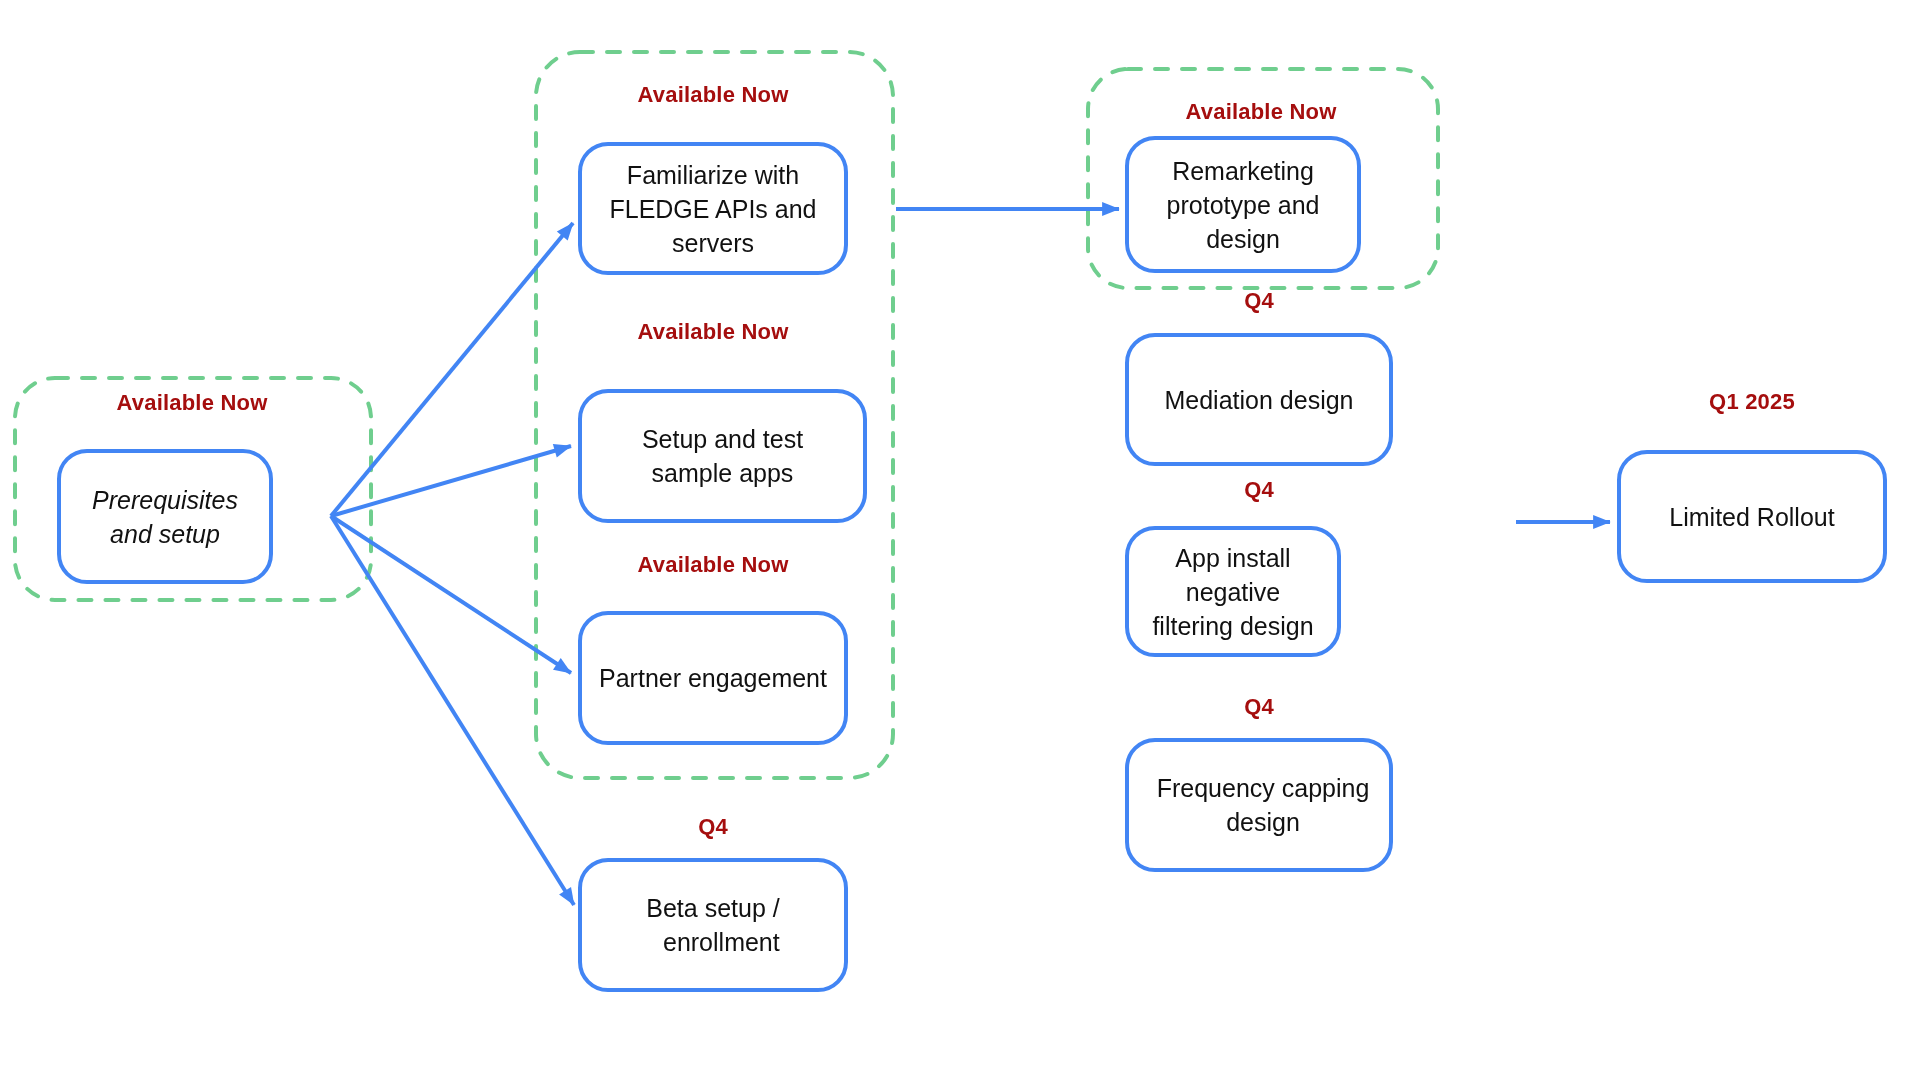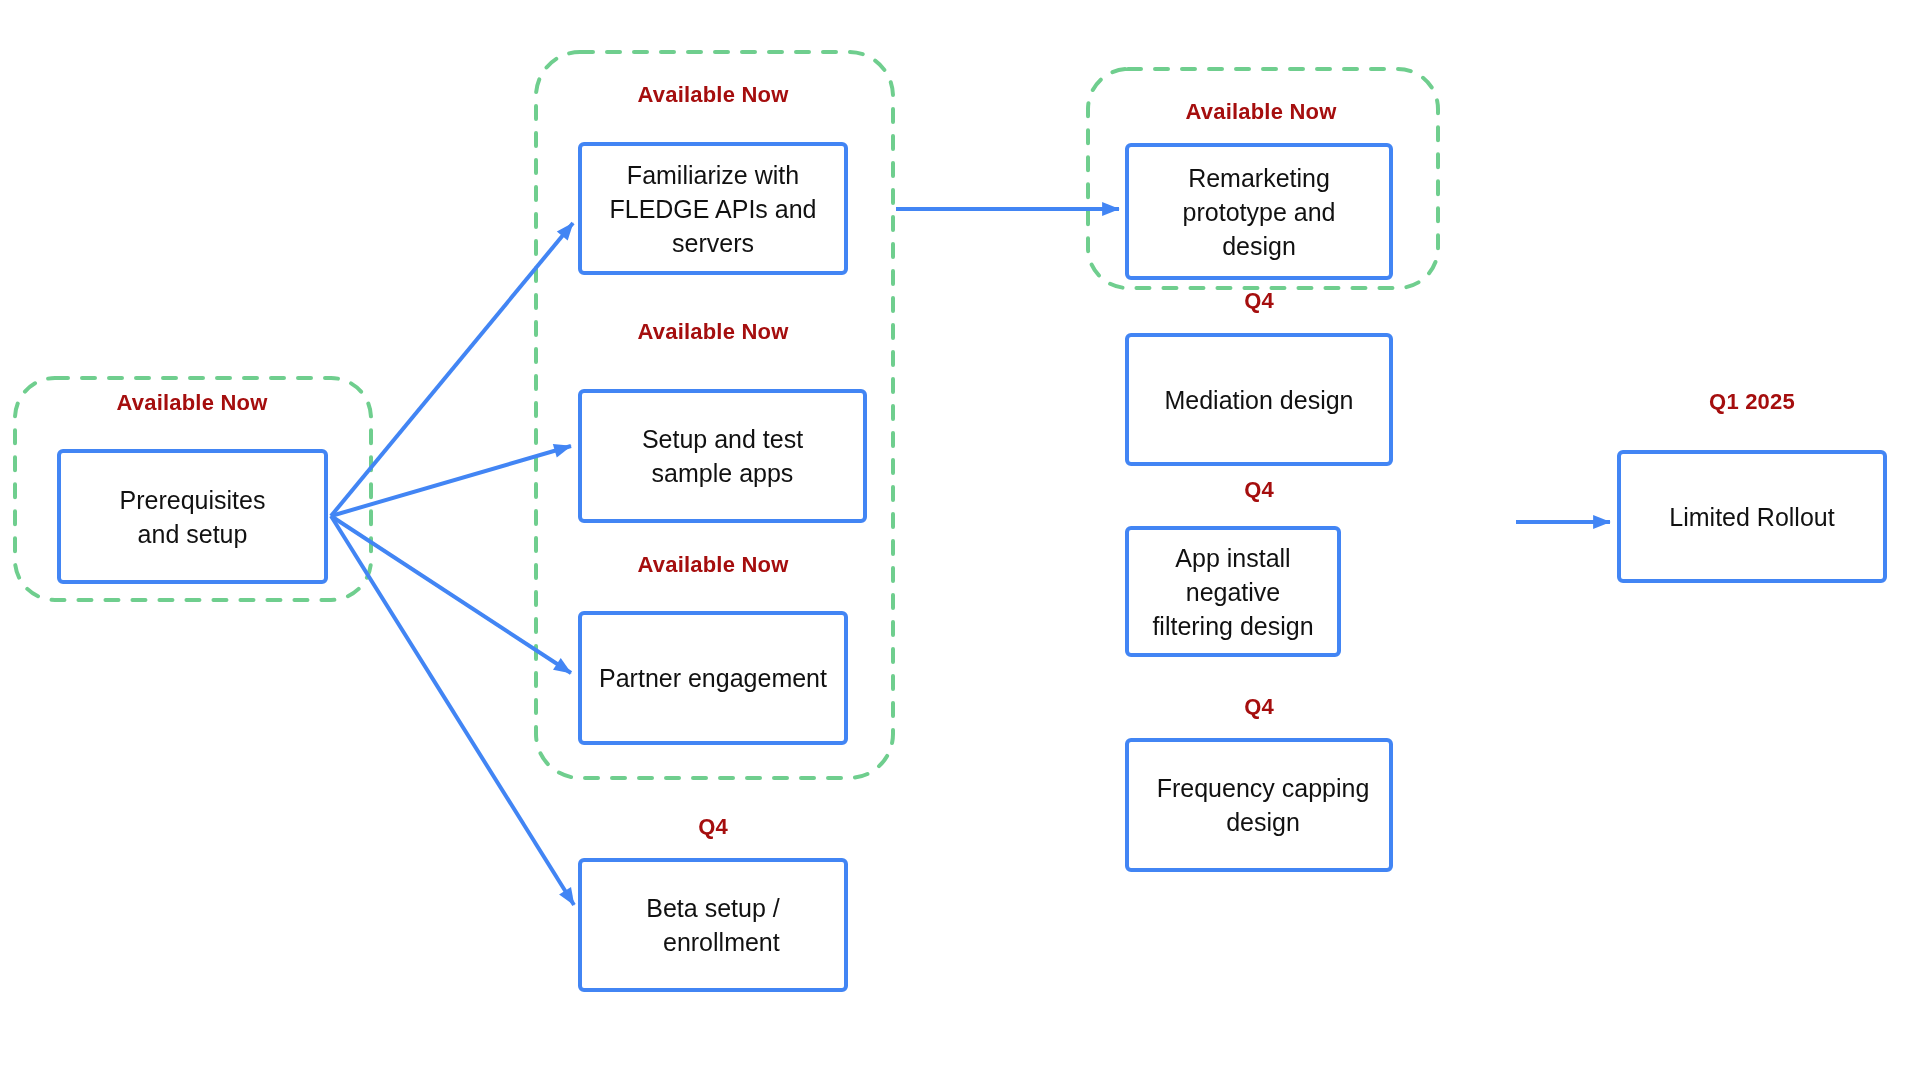--- a/index.html
+++ b/index.html
@@ -40,21 +40,21 @@
     font-size:22px;
     font-weight:700;
     letter-spacing:.2px;
     color:var(--timeline-label);
     line-height:26px;
     white-space:nowrap;
   }
   .node{
     position:absolute;
     border:4px solid var(--node-border);
-    border-radius:6px;
+    border-radius:30px;
     background:#ffffff;
     display:flex;
     align-items:center;
     justify-content:center;
     text-align:center;
   }
   .node span{
     font-size:25px;
     line-height:34px;
     color:var(--node-text);
@@ -89,21 +89,21 @@
   <div class="tl" style="left:563px;top:82px;">Available Now</div>
   <div class="tl" style="left:563px;top:319px;">Available Now</div>
   <div class="tl" style="left:563px;top:552px;">Available Now</div>
   <div class="tl" style="left:563px;top:814px;">Q4</div>
   <div class="tl" style="left:1111px;top:99px;">Available Now</div>
   <div class="tl" style="left:1109px;top:288px;">Q4</div>
   <div class="tl" style="left:1109px;top:477px;">Q4</div>
   <div class="tl" style="left:1109px;top:694px;">Q4</div>
   <div class="tl" style="left:1602px;top:389px;">Q1 2025</div>
 
-  <div class="node" style="left:57px;top:449px;width:271px;height:135px;">
+  <div class="node" style="left:57px;top:449px;width:216px;height:135px;font-style:italic;">
     <span>Prerequisites
 and setup</span>
   </div>
 
   <div class="node" style="left:578px;top:142px;width:270px;height:133px;">
     <span>Familiarize with
 FLEDGE APIs and
 servers</span>
   </div>
 
@@ -114,21 +114,21 @@
 
   <div class="node" style="left:578px;top:611px;width:270px;height:134px;">
     <span>Partner engagement</span>
   </div>
 
   <div class="node" style="left:578px;top:858px;width:270px;height:134px;text-align:right;">
     <span>Beta setup /
 enrollment</span>
   </div>
 
-  <div class="node" style="left:1125px;top:143px;width:268px;height:137px;">
+  <div class="node" style="left:1125px;top:136px;width:236px;height:137px;">
     <span>Remarketing
 prototype and
 design</span>
   </div>
 
   <div class="node" style="left:1125px;top:333px;width:268px;height:133px;">
     <span>Mediation design</span>
   </div>
 
   <div class="node" style="left:1125px;top:526px;width:216px;height:131px;justify-content:center;">

